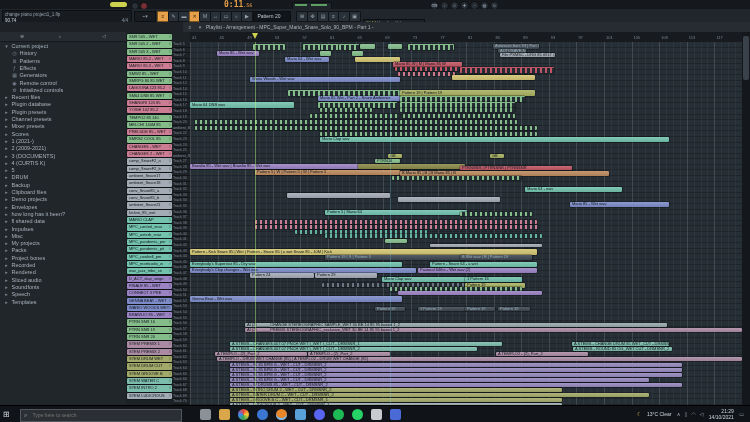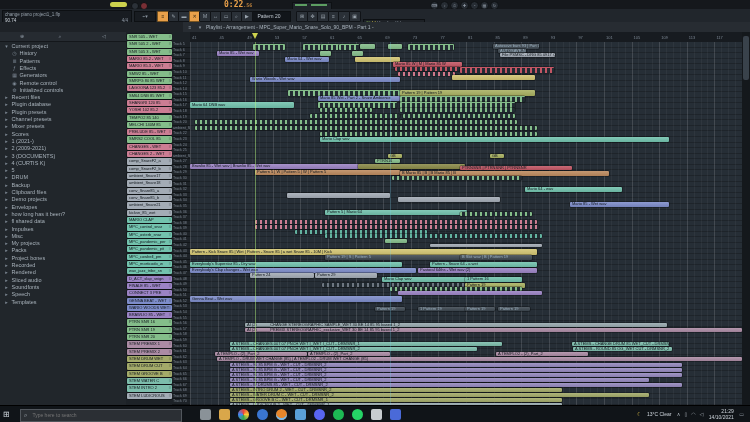--- a/index.html
+++ b/index.html
@@ -89,21 +89,21 @@
 </head>
 <body>
 
 <div id="screen">
 
   <div id="menubar" class="abs">
     <span id="menu-items"><span class="menu-item">FILE</span><span class="menu-item">EDIT</span><span class="menu-item">ADD</span><span class="menu-item">PATTERNS</span><span class="menu-item">VIEW</span><span class="menu-item">OPTIONS</span><span class="menu-item">TOOLS</span><span class="menu-item">HELP</span></span>
     <div id="transport-play" class="abs"></div>
     <div class="tp-btn abs" style="left:131px;"></div>
     <div class="tp-btn abs" id="rec-btn" style="left:140px;"></div>
-    <div id="time-display" class="abs"><span>0:22</span><span id="time-frac">.56</span></div>
+    <div id="time-display" class="abs"><span>0:11</span><span id="time-frac">.56</span></div>
     <div class="cpu-panel abs">
       <div class="cpu-bar" style="left:2px;width:12px;"></div>
       <div class="cpu-bar" style="left:18px;width:16px;"></div>
     </div>
     <span id="row1-icons"></span>
   <div class="circle-ico abs" style="left: 430px;">⌨</div><div class="circle-ico abs" style="left: 440px;">♪</div><div class="circle-ico abs" style="left: 450px;">⏱</div><div class="circle-ico abs" style="left: 460px;">✚</div><div class="circle-ico abs" style="left: 470px;">◔</div><div class="circle-ico abs" style="left: 480px;">▦</div><div class="circle-ico abs" style="left: 490px;">↻</div></div>
 
   <div id="toolbar2" class="abs">
     <div id="proj-panel" class="abs">
       <div id="proj-line1">change piano project1_1.flp</div>

